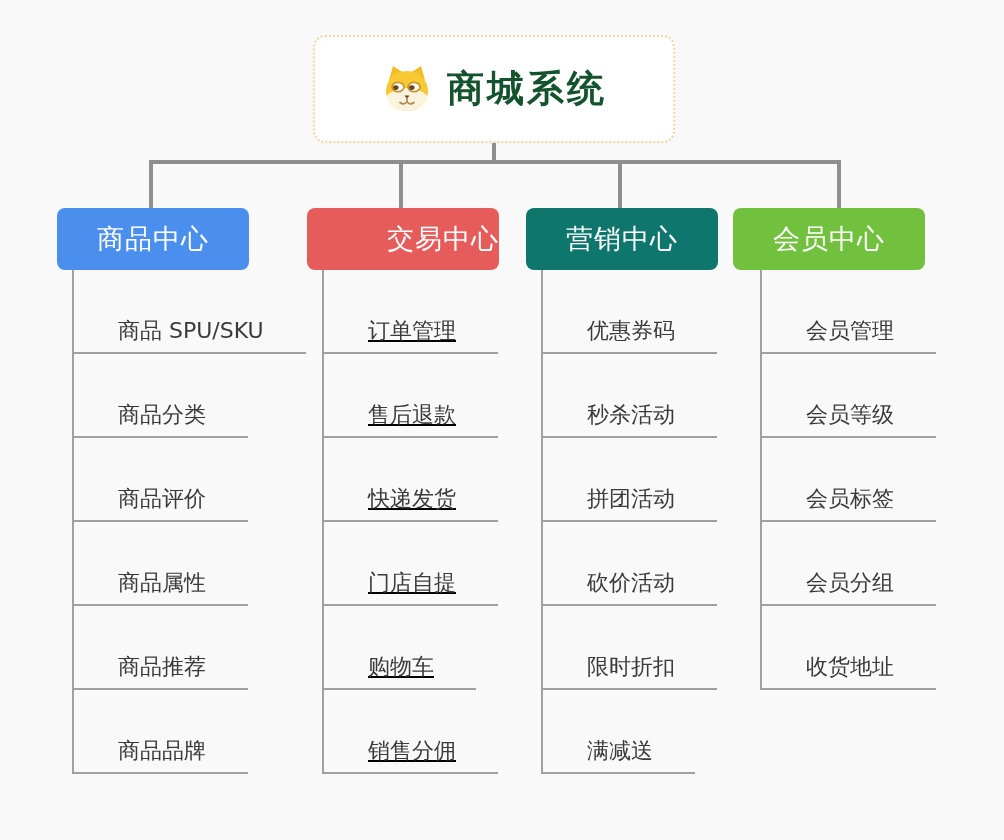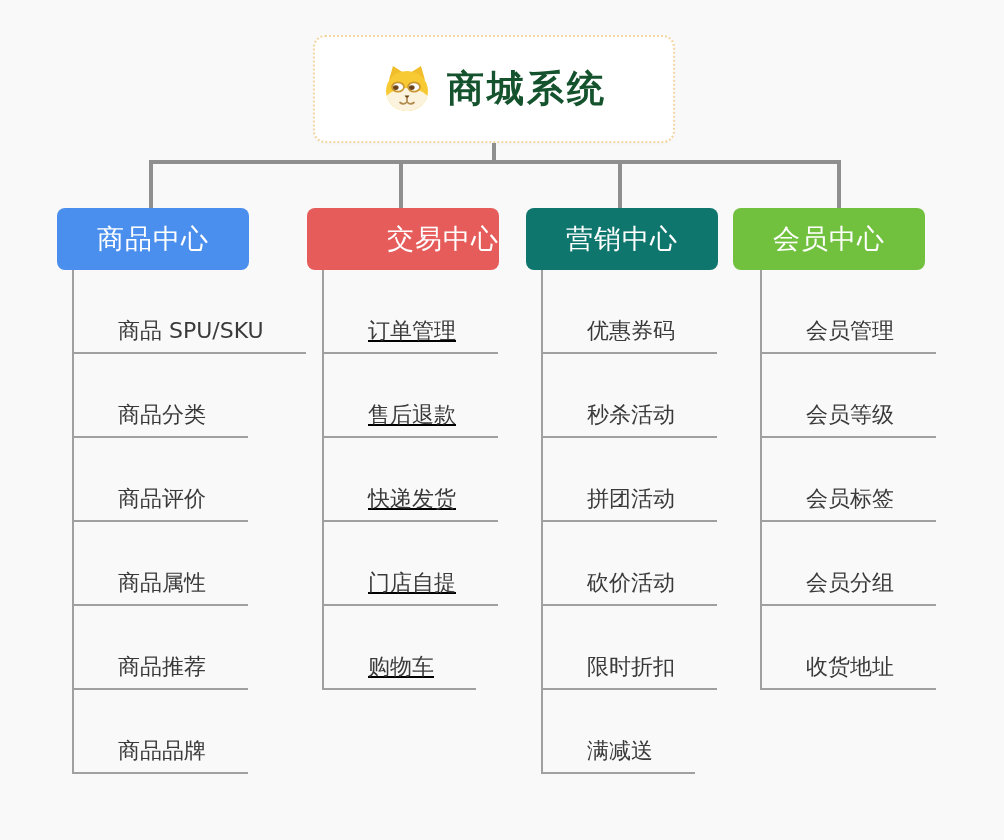--- a/index.html
+++ b/index.html
@@ -149,20 +149,23 @@
         </div>
         <div class="leaf-item">
           <span>快递发货</span>
         </div>
         <div class="leaf-item">
           <span>门店自提</span>
         </div>
         <div class="leaf-item">
           <span>购物车</span>
         </div>
+        <div class="leaf-item">
+          <span>销售分佣</span>
+        </div>
       </div>
       <div class="conn conn-drop" style="left: 618px;"></div>
       <div class="branch-header" style="left: 526px; background: #0f766e;">
         <span>营销中心</span>
       </div>
       <div class="leaf-column" style="left: 541px;">
         <div class="leaf-item">
           <span>优惠券码</span>
         </div>
         <div class="leaf-item">

